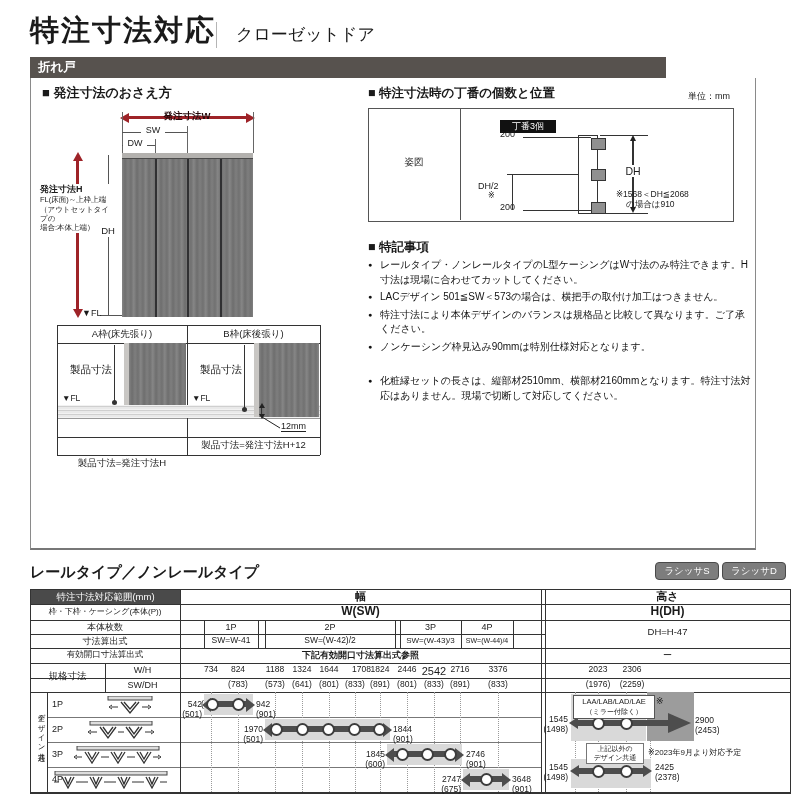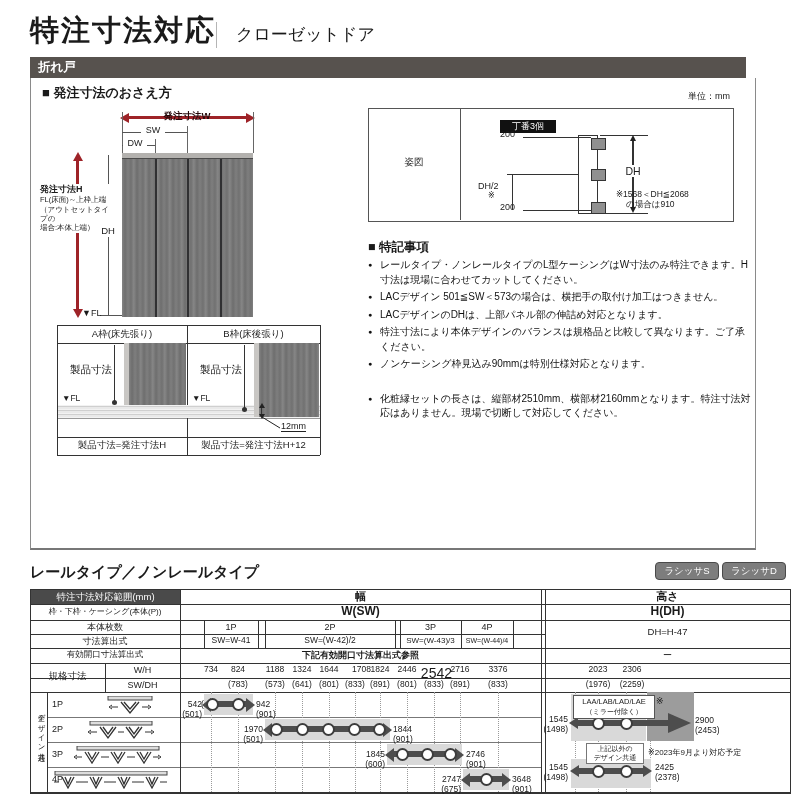--- a/index.html
+++ b/index.html
@@ -26,21 +26,21 @@
 </style>
 </head>
 <body>
 
 <div class="page">
 
   <div class="t" style="left:30px;top:14px;font-size:29px;font-weight:bold;letter-spacing:2px;">特注寸法対応</div>
   <div class="vl" style="left:216px;top:22px;height:26px;background:#b5b5b5;"></div>
   <div class="t" style="left:236px;top:25px;font-size:17px;">クローゼットドア</div>
 
-  <div class="t" style="left:30px;top:57px;width:716px;height:21px;background:#57524e;color:#fff;
+  <div class="t" style="left:30px;top:57px;width:636px;height:21px;background:#57524e;color:#fff;
        font-size:12.5px;font-weight:bold;line-height:21px;padding-left:8px;box-sizing:border-box;">折れ戸</div>
 
   <div style="position:absolute;left:30px;top:78px;width:724px;height:470px;
        border-left:1.5px solid #8a8a8a;border-right:1.5px solid #8a8a8a;border-bottom:2px solid #777;"></div>
 
   <div class="t" style="left:42px;top:86px;font-size:13px;font-weight:bold;">■ 発注寸法のおさえ方</div>
 
   <div>
 
     <div style="position:absolute;left:128px;top:116px;width:119px;height:3px;background:#9e2328;"></div>
@@ -111,24 +111,25 @@
     <div class="t" style="left:192px;top:394px;font-size:8.5px;">▼FL</div>
 
     <div class="vl" style="left:261px;top:405px;height:12px;z-index:4;"></div>
     <div class="tri" style="left:258.5px;top:403px;border-left:3px solid transparent;border-right:3px solid transparent;border-bottom:5px solid #222;z-index:4;"></div>
     <div class="tri" style="left:258.5px;top:414px;border-left:3px solid transparent;border-right:3px solid transparent;border-top:5px solid #222;z-index:4;"></div>
     <svg style="position:absolute;left:262px;top:417px;z-index:4;" width="20" height="12">
         <line x1="0" y1="0" x2="18" y2="11" stroke="#222" stroke-width="1"></line>
       </svg>
     <div class="t" style="left:281px;top:421px;font-size:9px;border-bottom:1px solid #222;z-index:4;">12mm</div>
 
-    <div class="tc" style="left:57px;top:440px;width:130px;font-size:9.5px;">製品寸法=発注寸法H</div>
+    <div class="tc" style="left:57px;top:458px;width:130px;font-size:9.5px;">製品寸法=発注寸法H</div>
     <div class="tc" style="left:187px;top:440px;width:133px;font-size:9.5px;">製品寸法=発注寸法H+12</div>
   </div>
 
+  <div class="t" style="left:368px;top:86px;font-size:12.5px;font-weight:bold;">■ 特注寸法時の丁番の個数と位置</div>
   <div class="t" style="left:688px;top:91px;font-size:9px;">単位：mm</div>
 
   <div style="position:absolute;left:368px;top:108px;width:364px;height:112px;border:1px solid #555;"></div>
   <div class="vl" style="left:460px;top:108px;height:112px;background:#555;"></div>
   <div class="tc" style="left:368px;top:157px;width:92px;font-size:9.5px;">姿図</div>
 
   <div>
     <div class="tc" style="left:500px;top:120px;width:56px;height:13px;background:#111;color:#fff;font-size:9px;line-height:13px;">丁番3個</div>
 
     <div class="vl" style="left:578px;top:135px;height:78px;"></div>
@@ -156,21 +157,20 @@
     <div class="tri" style="left:629.5px;top:207px;border-left:3.5px solid transparent;border-right:3.5px solid transparent;border-top:6px solid #222;"></div>
     <div class="tc" style="left:624px;top:165px;width:18px;font-size:10.5px;background:#fff;">DH</div>
     <div class="t" style="left:616px;top:190px;font-size:8.5px;">※1568＜DH≦2068</div>
     <div class="t" style="left:626px;top:200px;font-size:8.5px;">の場合は910</div>
   </div>
 
   <div class="t" style="left:368px;top:240px;font-size:12.5px;font-weight:bold;">■ 特記事項</div>
   <ul class="notes-list">
     <li>レールタイプ・ノンレールタイプのL型ケーシングはW寸法のみ特注できます。H寸法は現場に合わせてカットしてください。</li>
     <li>LACデザイン 501≦SW＜573の場合は、横把手の取付け加工はつきません。</li>
-    <li>LACデザインのDHは、上部パネル部の伸詰め対応となります。</li>
     <li>特注寸法により本体デザインのバランスは規格品と比較して異なります。ご了承ください。</li>
     <li>ノンケーシング枠見込み90mmは特別仕様対応となります。</li>
     <li class="gap">化粧縁セットの長さは、縦部材2510mm、横部材2160mmとなります。特注寸法対応はありません。現場で切断して対応してください。</li>
   </ul>
 
   <div class="t" style="left:30px;top:563px;font-size:15px;font-weight:bold;">レールタイプ／ノンレールタイプ</div>
   <div class="badge" style="left:655px;top:562px;">ラシッサS</div>
   <div class="badge" style="left:722px;top:562px;">ラシッサD</div>
 
   <div>
@@ -234,21 +234,21 @@
 
   <div>
     <div class="tc" style="left:193px;top:665px;width:36px;font-size:8.5px;">734</div>
     <div class="tc" style="left:220px;top:665px;width:36px;font-size:8.5px;">824</div>
     <div class="tc" style="left:257px;top:665px;width:36px;font-size:8.5px;">1188</div>
     <div class="tc" style="left:284px;top:665px;width:36px;font-size:8.5px;">1324</div>
     <div class="tc" style="left:311px;top:665px;width:36px;font-size:8.5px;">1644</div>
     <div class="tc" style="left:337px;top:665px;width:49px;font-size:8.5px;">1708</div>
     <div class="tc" style="left:362px;top:665px;width:36px;font-size:8.5px;">1824</div>
     <div class="tc" style="left:389px;top:665px;width:36px;font-size:8.5px;">2446</div>
-    <div class="tc" style="left:416px;top:665px;width:36px;font-size:14px;text-align:right;">2542</div>
+    <div class="tc" style="left:416px;top:665px;width:36px;font-size:11px;">2542</div>
     <div class="tc" style="left:442px;top:665px;width:36px;font-size:8.5px;">2716</div>
     <div class="tc" style="left:480px;top:665px;width:36px;font-size:8.5px;">3376</div>
     <div class="tc" style="left:580px;top:665px;width:36px;font-size:8.5px;">2023</div>
     <div class="tc" style="left:614px;top:665px;width:36px;font-size:8.5px;">2306</div>
   </div>
 
   <div>
     <div class="tc" style="left:193px;top:680px;width:36px;font-size:8.5px;margin-top:20px;">(693)</div>
     <div class="tc" style="left:220px;top:680px;width:36px;font-size:8.5px;">(783)</div>
     <div class="tc" style="left:257px;top:680px;width:36px;font-size:8.5px;">(573)</div>

